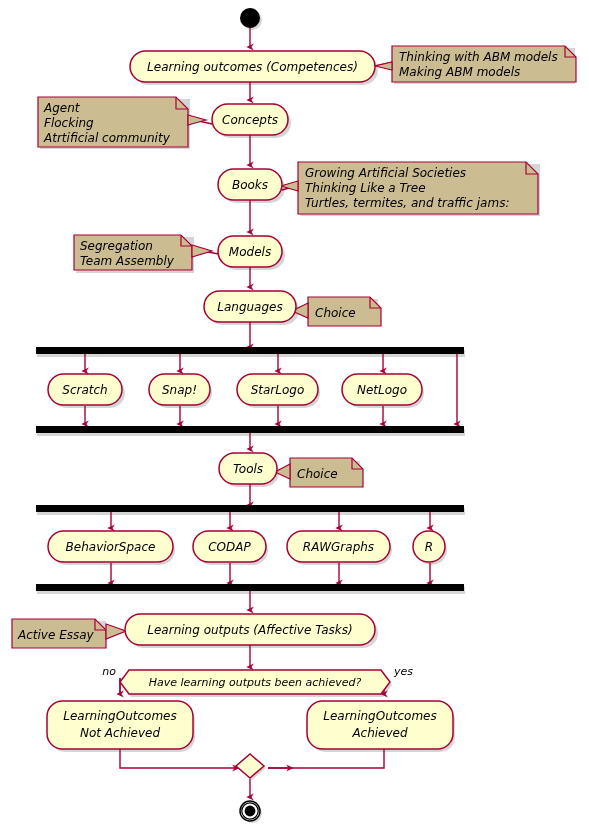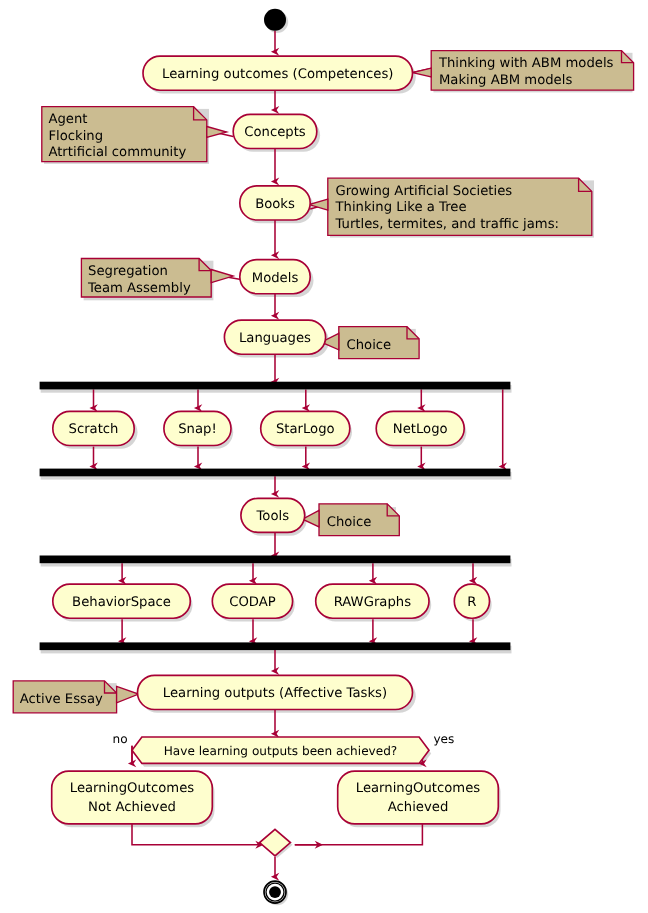--- a/index.html
+++ b/index.html
@@ -13,20 +13,21 @@
     height: 830px;
     position: relative;
     font-family: "DejaVu Sans", sans-serif;
     overflow: hidden;
   }
   #canvas {
     position: absolute;
     left: 0; top: 0;
     width: 589px;
     height: 830px;
+    font-style: italic;
   }
   svg#diagram {
     position: absolute;
     left: 0; top: 0;
     width: 589px;
     height: 830px;
     display: block;
   }
   .act-text, .note-text, .edge-label, .dec-text {
     font-family: "DejaVu Sans", sans-serif;

